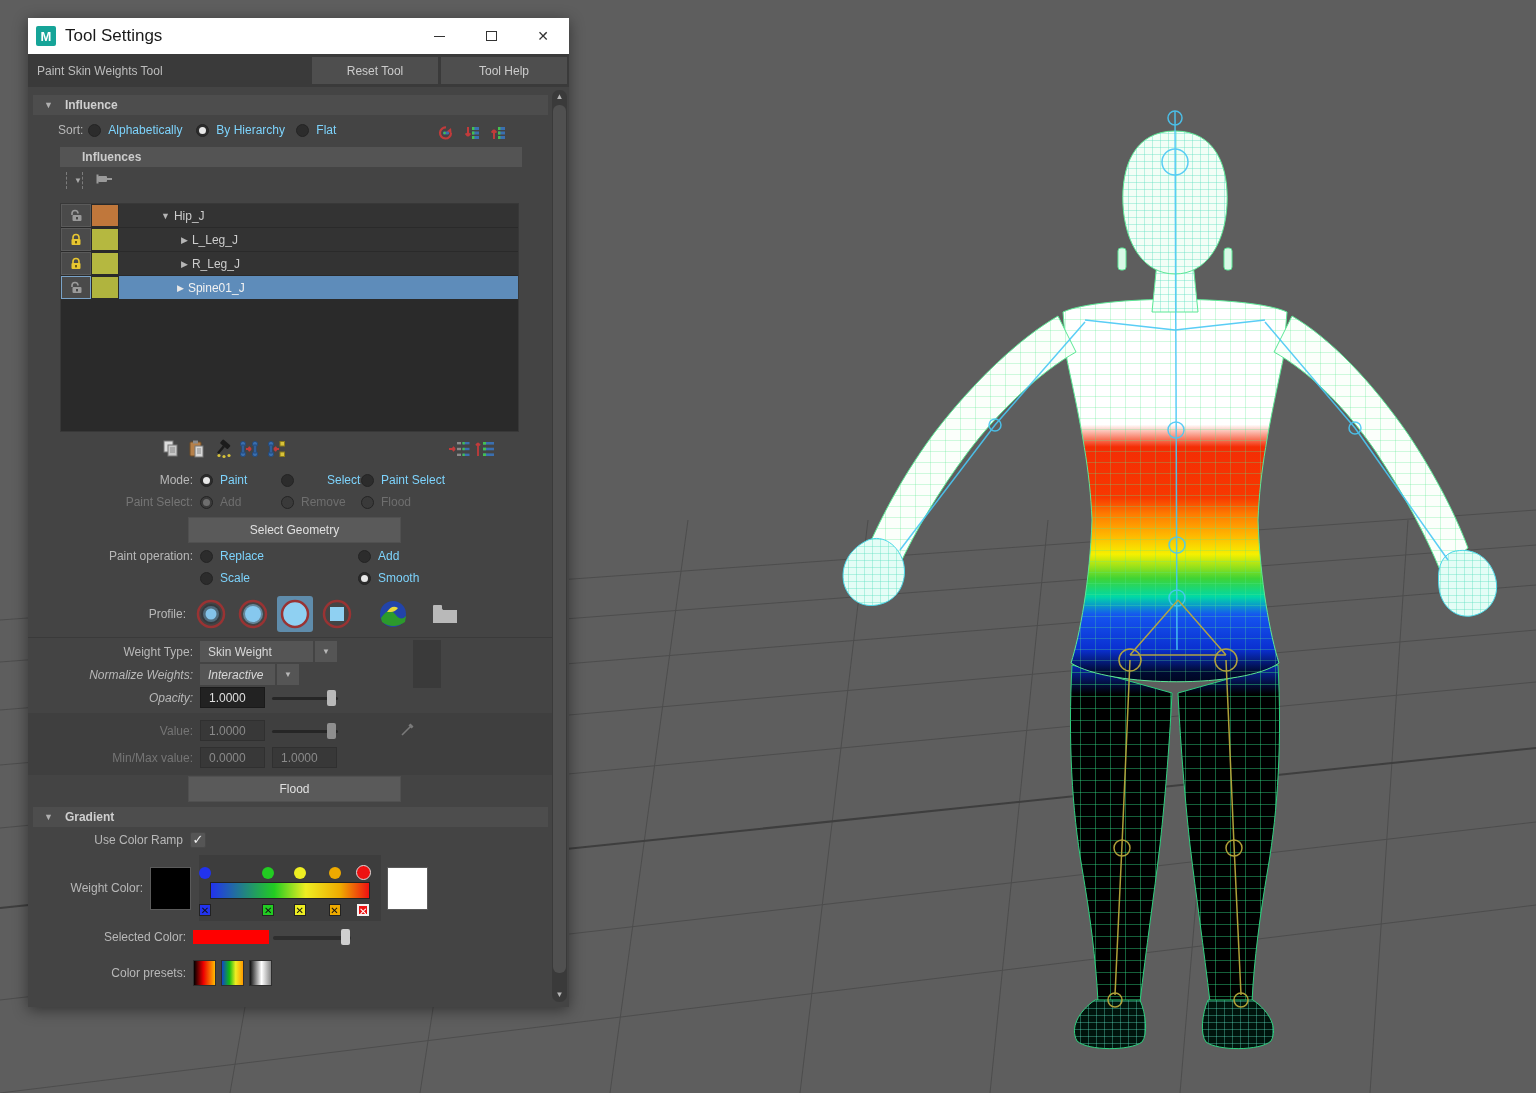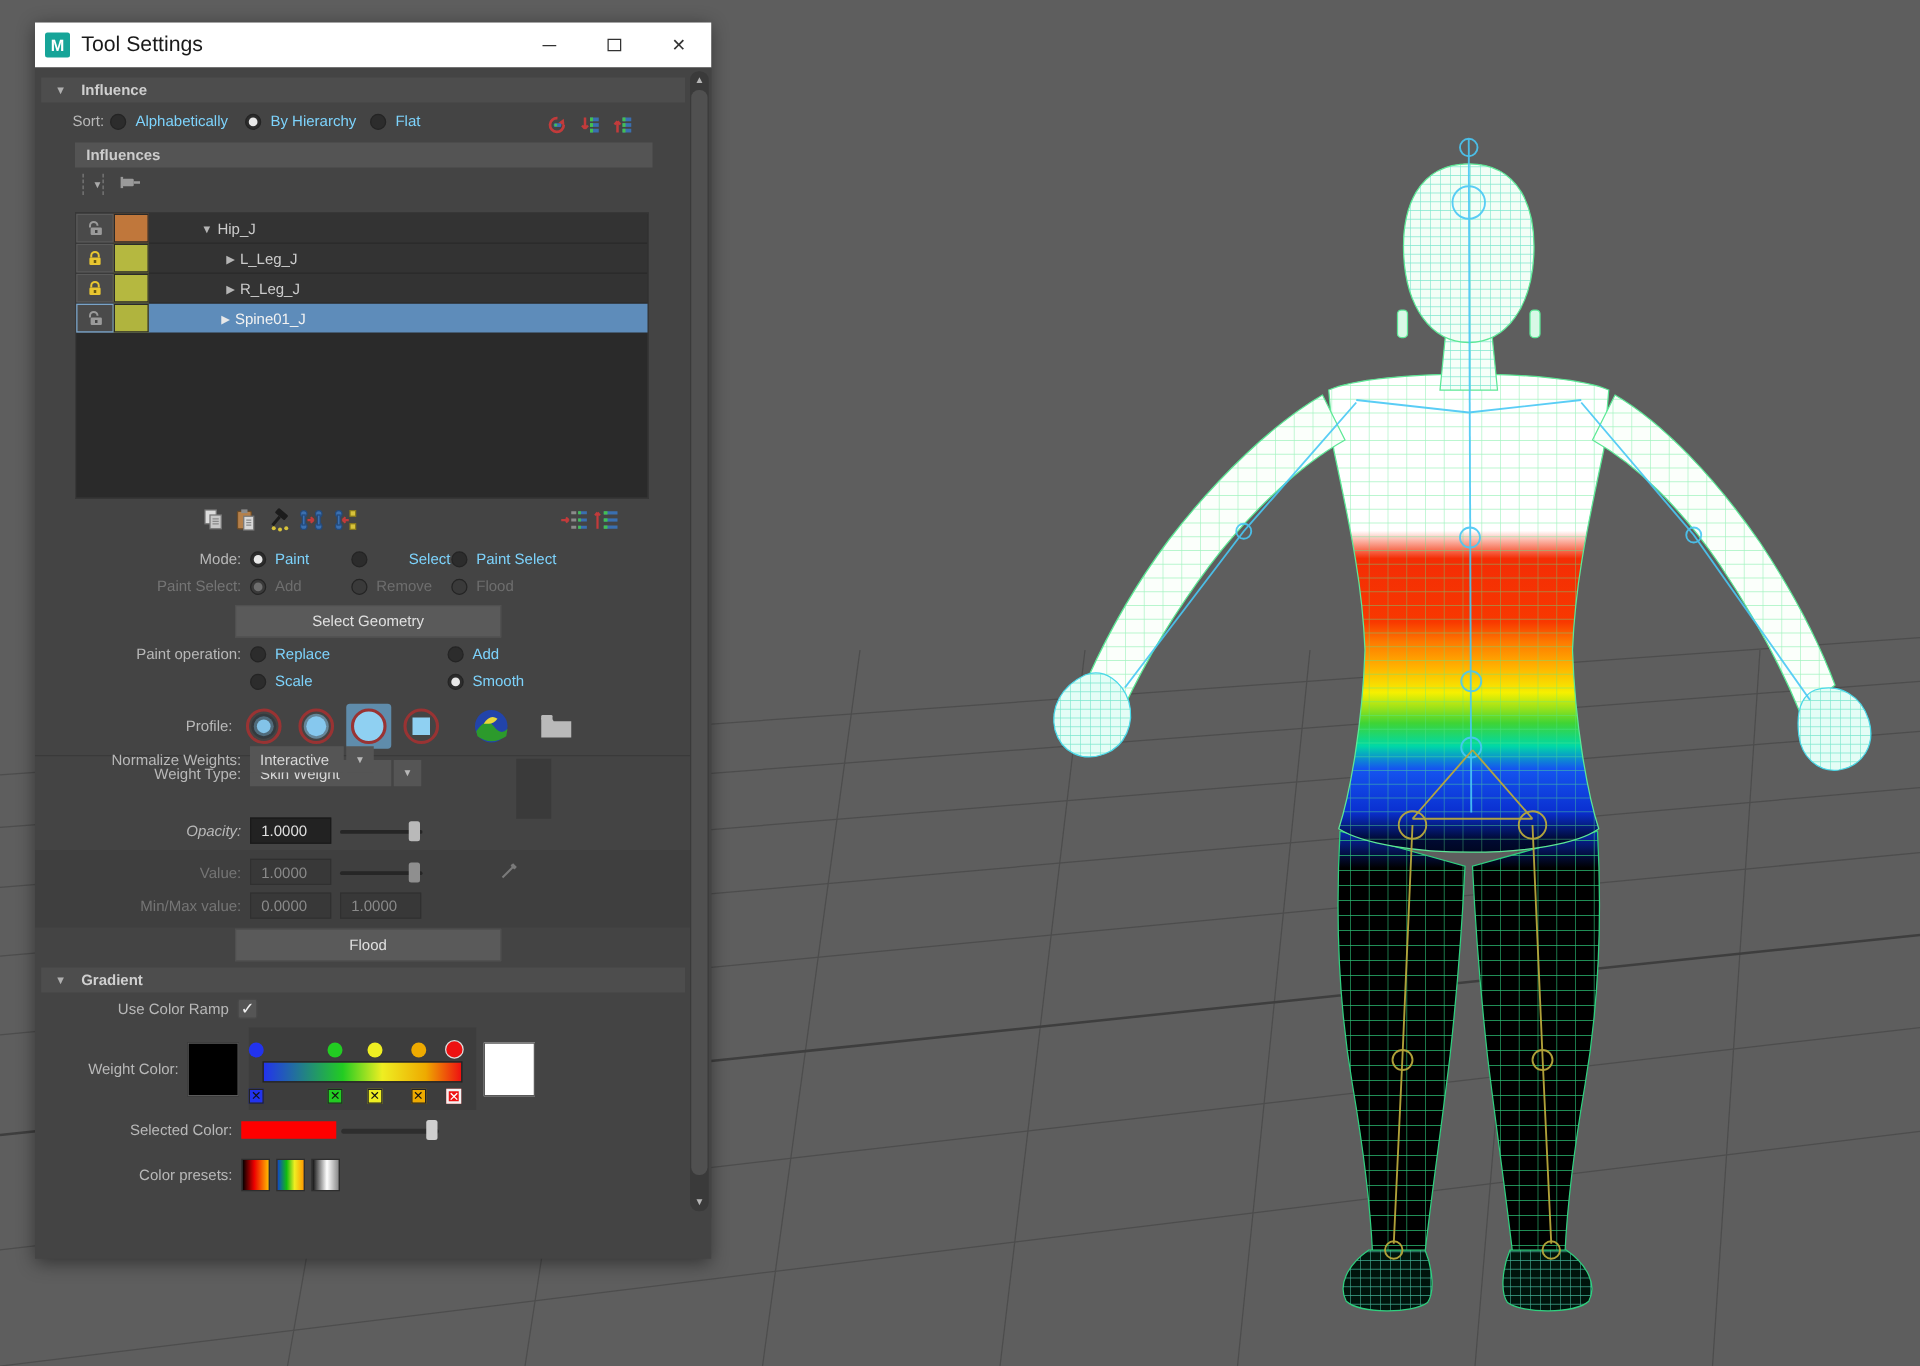--- a/index.html
+++ b/index.html
@@ -48,21 +48,21 @@
   .radio.on::after { content:""; position:absolute; left:2px; top:2px; width:7px; height:7px;
     border-radius:50%; background:#e8e8e8; }
   .radio.dis { background:#3a3a3a; }
   .radio.dis.on::after { background:#6e6e6e; }
   .ropt { display:flex; align-items:center; cursor:pointer; }
   .ropt span { color:#7dd3fc; }
   .ropt.dis span { color:#6e6e6e; }
 
   
   .infl-bar { position:absolute; background:#545454; color:#cccccc; font-weight:bold;
-    display:flex; align-items:center; padding-left:9px; }
+    display:flex; align-items:center; padding-left:22px; }
   .search-wrap { position:absolute; display:flex; align-items:center; }
   .sel-brackets { width:17px; height:17px; border:1px dashed #8a8a8a; border-top:none; border-bottom:none;
     margin-right:9px; opacity:.8; }
   .search-box { width:400px; height:24px; background:#222222; border:1px solid #1a1a1a; border-radius:2px;
     color:#dddddd; padding:0 22px 0 8px; font-size:12px; font-family:"Liberation Sans",sans-serif; }
   .search-box::placeholder { color:#8f8f8f; }
   .search-chev { position:relative; margin-left:-18px; color:#aaaaaa; font-size:8px; pointer-events:none; }
   .pin-ico { margin-left:14px; cursor:pointer; }
 
   .jlist { position:absolute; background:#2a2a2a; border:1px solid #383838; }
@@ -249,20 +249,25 @@
         <div class="win-btn">
             <span class="glyph-min"></span>
           </div>
         <div class="win-btn">
             <span class="glyph-max"></span>
           </div>
         <div class="win-btn">✕</div>
       </div>
     </div>
 
+    <div class="cmdbar">
+      <div class="tool-name">Paint Skin Weights Tool</div>
+      <div class="bar-btn">Reset Tool</div>
+      <div class="bar-btn">Tool Help</div>
+    </div>
 
     <div class="content">
 
       <div class="sect-head" style="top:8px;">
         <span class="sect-tri">▼</span>
         <span>Influence</span>
       </div>
 
       <div class="row" style="top:36px; left:30px;">
         <span class="lbl" style="padding-right:5px;">Sort:</span>
@@ -593,21 +598,21 @@
       </div>
 
       <div style="position:absolute; top:550px; left:0; right:17px; height:1px; background:#3a3a3a;"></div>
       <div class="dark-strip" style="top:553px; left:385px; width:28px; height:48px;"></div>
 
       <div class="row" style="top:554px; left:0;">
         <span class="lbl" style="width:172px;">Weight Type:</span>
         <span class="combo" style="width:113px;">Skin Weight</span>
         <span class="combo-arrow">▼</span>
       </div>
-      <div class="row" style="top:543px; left:0;">
+      <div class="row" style="top:577px; left:0;font-style:italic;">
         <span class="lbl" style="width:172px;">Normalize Weights:</span>
         <span class="combo" style="width:75px;">Interactive</span>
         <span class="combo-arrow">▼</span>
       </div>
       <div class="row" style="top:600px; left:0;">
         <span class="lbl" style="width:172px;font-style:italic;">Opacity:</span>
         <span class="num-field" style="width:65px;">1.0000</span>
         <span class="slider" style="width:66px; margin-left:7px;">
           <span class="track"></span>
             <span class="handle" style="left:55px;"></span>

